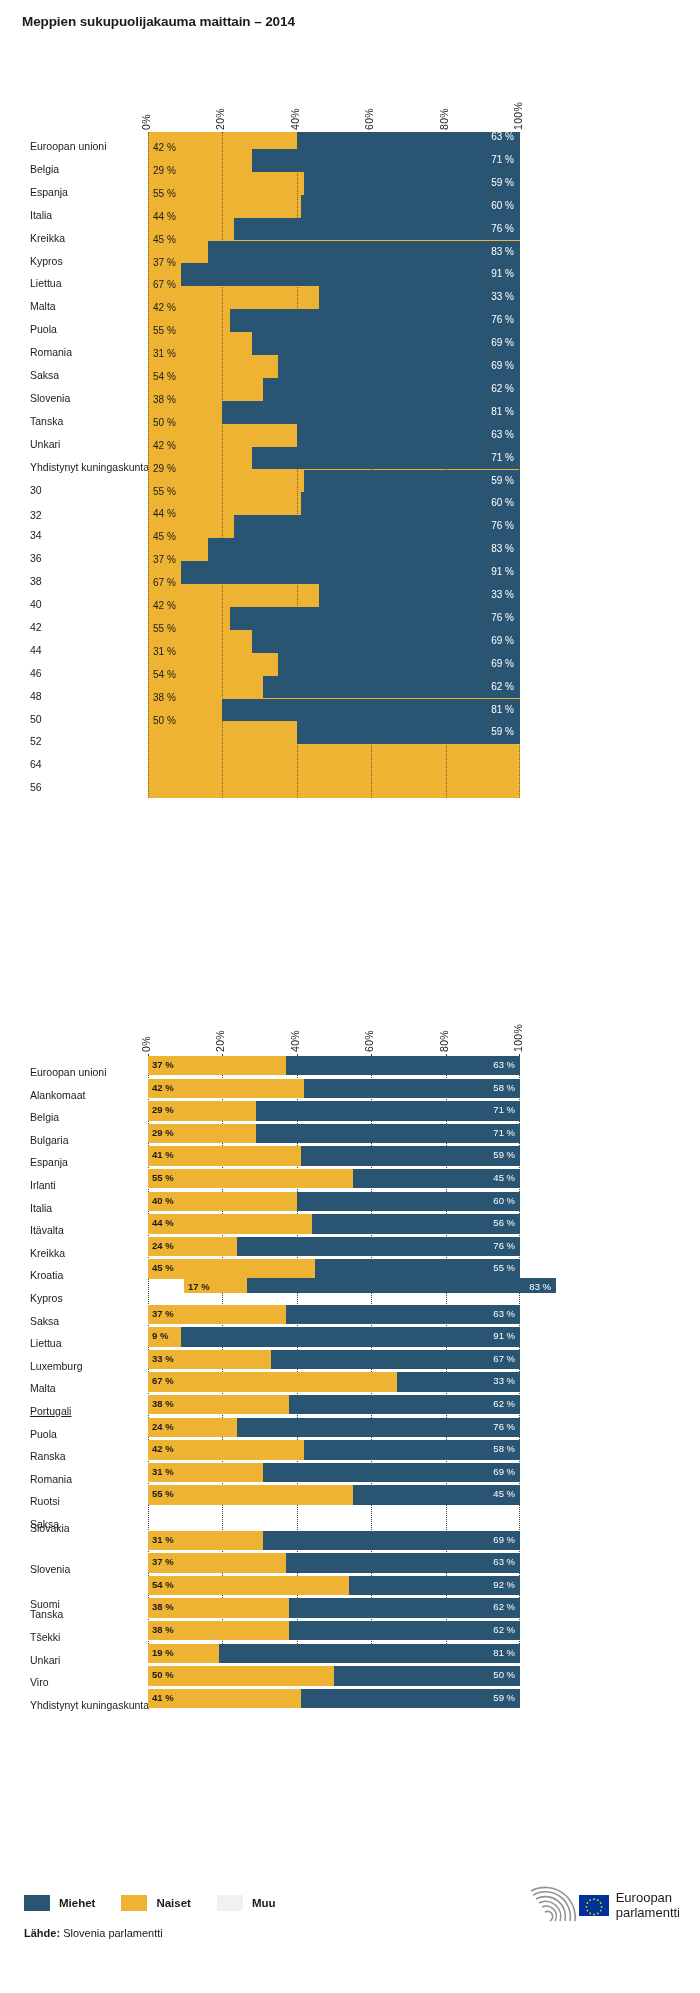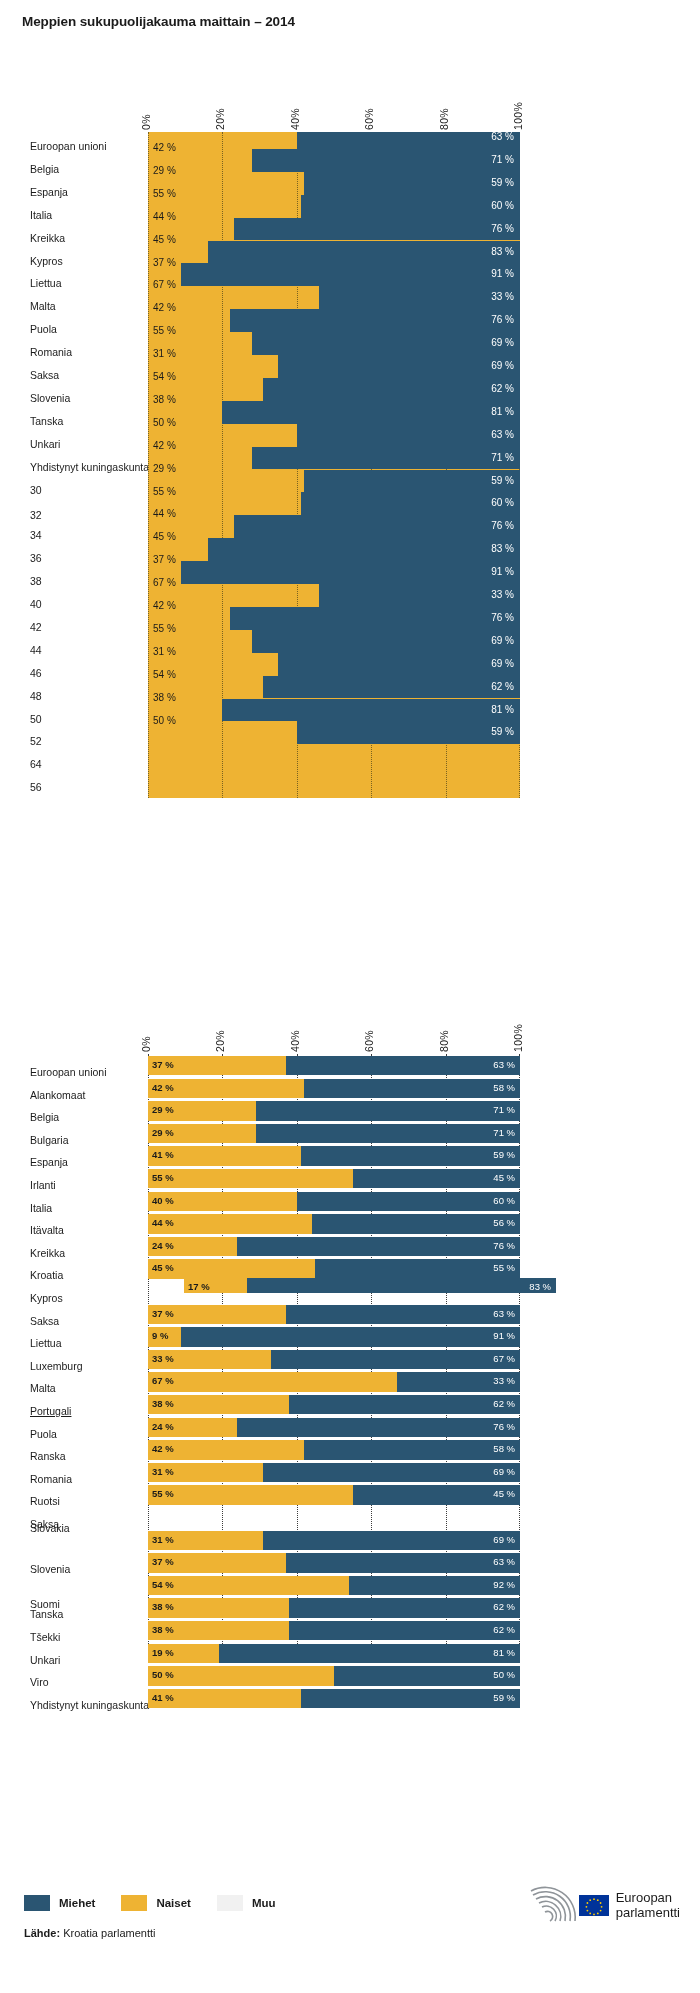--- a/index.html
+++ b/index.html
@@ -482,21 +482,21 @@
       <span class="legend-label">Naiset</span>
     </div>
     <div class="legend-item">
       <span class="legend-swatch" style="background:#f1f1f1;"></span>
       <span class="legend-label">Muu</span>
     </div>
   </div>
 
   <div id="source">
     <b>Lähde:</b>
-    <span>Kroatia parlamentti</span>
+    <span>Slovenia parlamentti</span>
   </div>
 
   <div id="ep-logo">
     <svg width="56" height="40" viewBox="0 0 56 40">
       <g fill="none" stroke="#8f9499" stroke-width="1.6">
         <path d="M52,36 A30,30 0 0 0 8,6"></path>
         <path d="M47,36 A25,25 0 0 0 10,10"></path>
         <path d="M42,36 A20,20 0 0 0 13,14"></path>
         <path d="M37,36 A15,15 0 0 0 16,18"></path>
         <path d="M32,36 A10,10 0 0 0 19,22"></path>

